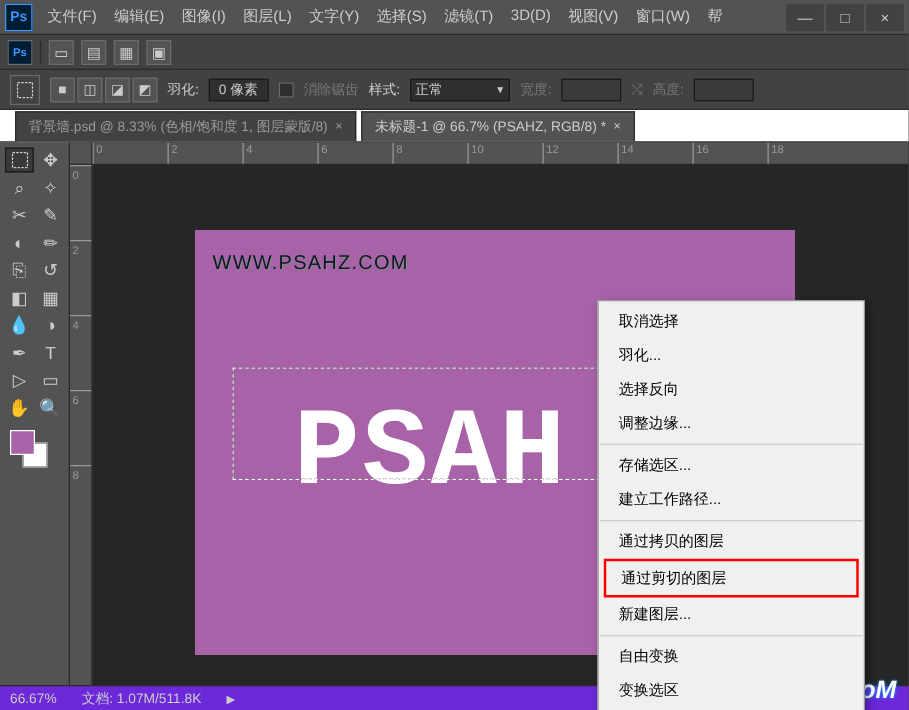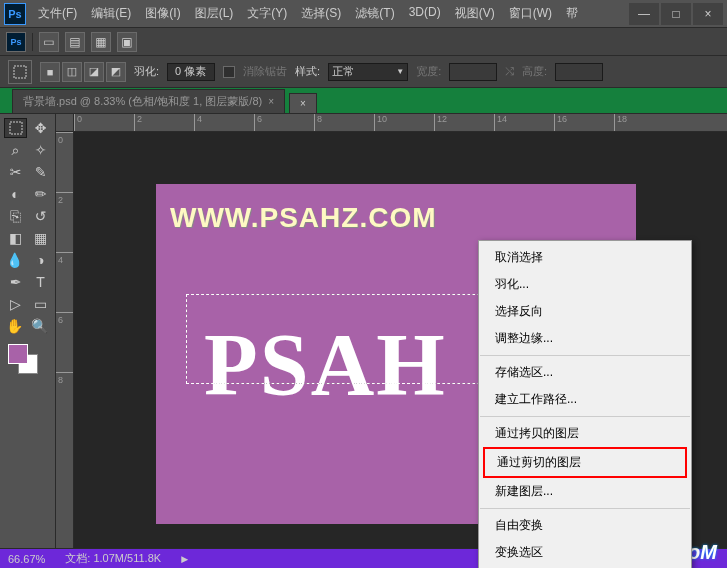--- a/index.html
+++ b/index.html
@@ -10,40 +10,40 @@
 .menu-item{padding:2px 6px;cursor:pointer}
 .win-controls{margin-left:auto;display:flex;gap:2px}
 .wc{width:30px;height:22px;background:#424242;display:flex;align-items:center;justify-content:center;cursor:pointer;color:#ccc}
 .toolbar-row{background:#424242;height:28px;display:flex;align-items:center;padding:0 6px;gap:6px;border-bottom:1px solid #2a2a2a}
 .icon-btn{width:20px;height:20px;background:#535353;border:1px solid #6a6a6a;cursor:pointer;display:flex;align-items:center;justify-content:center}
 .opt-bar{background:#424242;height:32px;display:flex;align-items:center;padding:0 8px;gap:8px;border-bottom:1px solid #2a2a2a;font-size:11px}
 .opt-icon{width:24px;height:24px;border:1px solid #6a6a6a;display:flex;align-items:center;justify-content:center}
 .input-small{width:48px;height:18px;background:#2f2f2f;border:1px solid #1a1a1a;color:#ccc;padding:0 7px;font-size:11px}
 .checkbox{width:12px;height:12px;background:#2f2f2f;border:1px solid #6a6a6a;display:inline-block;vertical-align:middle}
 .dropdown{width:80px;height:18px;background:#2f2f2f;border:1px solid #1a1a1a;color:#ccc;padding:0 3px;font-size:11px;display:flex;align-items:center;justify-content:space-between}
-.tabs{background:#15803d;height:26px;display:flex;align-items:flex-end;padding:0 12px;gap:4px;border-bottom:1px solid #2a2a2a}
+.tabs{background:#ffffff;height:26px;display:flex;align-items:flex-end;padding:0 12px;gap:4px;border-bottom:1px solid #2a2a2a}
 .tab{background:#535353;padding:4px 10px;font-size:11px;color:#ccc;border:1px solid #2a2a2a;border-bottom:none;cursor:pointer;display:flex;align-items:center;gap:6px}
 .tab.inactive{background:#424242;color:#999}
 .tab-close{cursor:pointer;font-size:10px}
 .workspace{display:flex;height:calc(568px - 28px - 28px - 32px - 26px - 20px);position:relative}
 .tools-panel{width:56px;background:#535353;border-right:1px solid #2a2a2a;padding:4px;display:grid;grid-template-columns:1fr 1fr;gap:2px;align-content:start}
 .tool{width:23px;height:20px;display:flex;align-items:center;justify-content:center;cursor:pointer;color:#ccc;font-size:14px;border:1px solid transparent}
 .tool.active{background:#3a3a3a;border:1px solid #1a1a1a}
 .swatches{grid-column:1/3;margin-top:6px;position:relative;height:38px}
 .sw-fg{width:20px;height:20px;background:#a862a8;border:1px solid #fff;position:absolute;top:0;left:4px;z-index:2}
 .sw-bg{width:20px;height:20px;background:#fff;border:1px solid #888;position:absolute;top:10px;left:14px}
 .canvas-area{flex:1;background:#262626;position:relative;overflow:hidden}
 .ruler-h{position:absolute;top:0;left:18px;right:0;height:18px;background:#535353;border-bottom:1px solid #2a2a2a;display:flex;font-size:9px;color:#999;overflow:hidden}
 .ruler-h span{width:60px;border-left:1px solid #999;padding-left:2px;flex-shrink:0}
 .ruler-v{position:absolute;top:18px;left:0;bottom:0;width:18px;background:#535353;border-right:1px solid #2a2a2a}
 .ruler-v span{display:block;height:60px;border-top:1px solid #999;font-size:9px;color:#999;padding:2px 2px 0}
 .ruler-corner{position:absolute;top:0;left:0;width:18px;height:18px;background:#535353;border-right:1px solid #2a2a2a;border-bottom:1px solid #2a2a2a}
 .canvas{position:absolute;top:70px;left:100px;width:480px;height:340px;background:#a862a8}
-.watermark{position:absolute;top:18px;left:14px;color:#fef9c3;font-size:28px;font-weight:bold;font-family:Arial;letter-spacing:1px;text-shadow:1px 1px 0 #888}
-.big-text{position:absolute;top:130px;left:48px;color:#fff;font-size:88px;font-weight:900;font-family:Liberation Serif, serif;letter-spacing:2px;white-space:nowrap}
+.watermark{position:absolute;top:18px;left:14px;color:#0f172a;font-size:16px;font-weight:normal;font-family:Arial;letter-spacing:1px;text-shadow:1px 1px 0 #888}
+.big-text{position:absolute;top:130px;left:79px;color:#fff;font-size:88px;font-weight:900;font-family:Liberation Mono, monospace;letter-spacing:2px;white-space:nowrap}
 .marquee{position:absolute;top:110px;left:30px;width:440px;height:90px;border:1px dashed #000;outline:1px dashed #fff;outline-offset:-1px;pointer-events:none}
 .statusbar{height:20px;background:#6d28d9;display:flex;align-items:center;padding:0 8px;gap:20px;font-size:11px;color:#ccc;border-top:1px solid #2a2a2a}
 .ctx-menu{position:absolute;top:240px;left:478px;width:214px;background:#f0f0f0;border:1px solid #999;box-shadow:2px 2px 6px rgba(0,0,0,.4);z-index:100;padding:3px 0;font-size:12px;color:#000}
 .ctx-item{padding:5px 16px;cursor:pointer}
 .ctx-sep{height:1px;background:#ccc;margin:3px 1px}
 .ctx-hl{border:2px solid red;margin:0 4px}
 .ctx-hl .ctx-item{margin:0 -4px}
 .uibq{position:absolute;bottom:4px;right:10px;color:#fff;font-size:20px;font-weight:bold;font-style:italic;text-shadow:0 0 3px #09f}
 </style>
 </head>
@@ -107,20 +107,21 @@
   <span style="color:#777">高度:</span>
   <input class="input-small" disabled="" style="background: rgb(58, 58, 58);">
 </div>
 
 <div class="tabs" id="tabs">
     <div class="tab inactive">
       <span>背景墙.psd @ 8.33% (色相/饱和度 1, 图层蒙版/8)</span>
       <span class="tab-close">×</span>
     </div>
     <div class="tab">
+      <span>未标题-1 @ 66.7% (PSAHZ, RGB/8) *</span>
       <span class="tab-close">×</span>
     </div>
   </div>
 
 <div class="workspace">
   <div class="tools-panel">
     <div class="tool active">
         <svg width="14" height="14">
           <rect x="1" y="1" width="12" height="12" fill="none" stroke="#ccc" stroke-dasharray="2,1"></rect>
         </svg>

